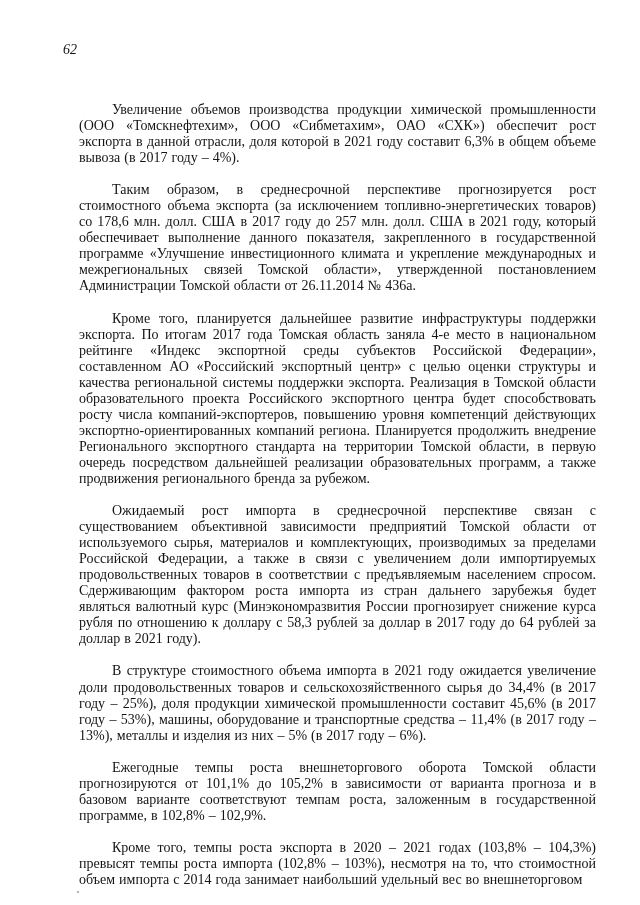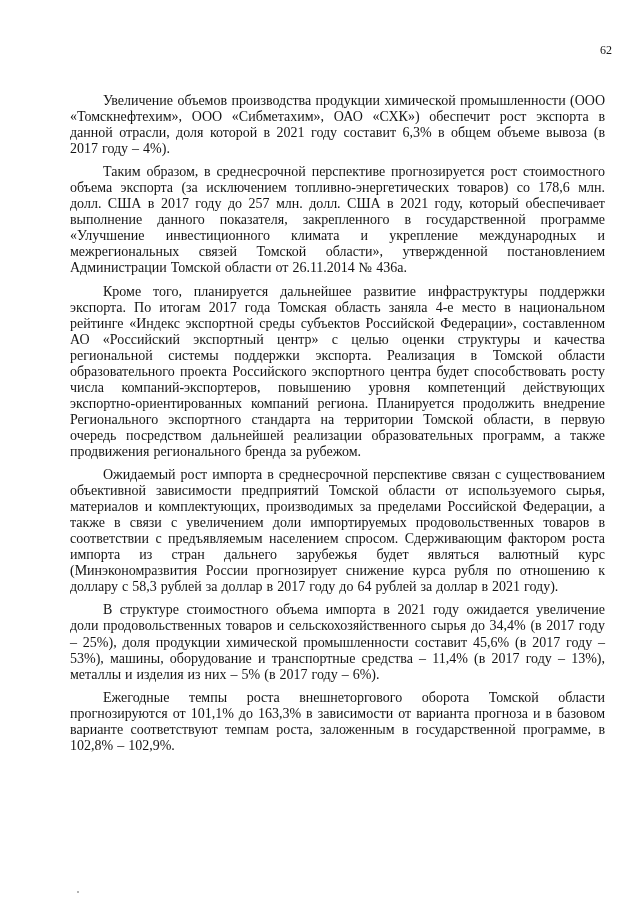--- a/index.html
+++ b/index.html
@@ -14,32 +14,33 @@
     background: #ffffff;
     overflow: hidden;
     font-family: "Liberation Serif", serif;
     color: #141414;
   }
   .pagenum {
     position: absolute;
     top: 42px;
     left: 63px;
     width: 549px;
-    text-align: right;
-    font-size: 12px;
+    text-align: left;
+    font-size: 14px;
     line-height: 16px;
+    font-style: italic;
   }
   .content {
     position: absolute;
     top: 86px;
     left: 63px;
     width: 549px;
   }
   .content p {
-    margin: 7px;
+    margin: 16px;
     padding: 0;
     font-size: 14px;
     line-height: 16.05px;
     text-indent: 33px;
     text-align: justify;
     text-align-last: left;
     hyphens: none;
     word-spacing: 0.5px;
   }
   .speck {
@@ -57,17 +58,18 @@
 
 <div class="page">
   <div class="pagenum">62</div>
 
   <div class="content">
     <p>Увеличение объемов производства продукции химической промышленности (ООО «Томскнефтехим», ООО «Сибметахим», ОАО «СХК») обеспечит рост экспорта в данной отрасли, доля которой в 2021 году составит 6,3% в общем объеме вывоза (в 2017 году – 4%).</p>
     <p>Таким образом, в среднесрочной перспективе прогнозируется рост стоимостного объема экспорта (за исключением топливно-энергетических товаров) со 178,6 млн. долл. США в 2017 году до 257 млн. долл. США в 2021 году, который обеспечивает выполнение данного показателя, закрепленного в государственной программе «Улучшение инвестиционного климата и укрепление международных и межрегиональных связей Томской области», утвержденной постановлением Администрации Томской области от 26.11.2014 № 436а.</p>
     <p>Кроме того, планируется дальнейшее развитие инфраструктуры поддержки экспорта. По итогам 2017 года Томская область заняла 4-е место в национальном рейтинге «Индекс экспортной среды субъектов Российской Федерации», составленном АО «Российский экспортный центр» с целью оценки структуры и качества региональной системы поддержки экспорта. Реализация в Томской области образовательного проекта Российского экспортного центра будет способствовать росту числа компаний-экспортеров, повышению уровня компетенций действующих экспортно-ориентированных компаний региона. Планируется продолжить внедрение Регионального экспортного стандарта на территории Томской области, в первую очередь посредством дальнейшей реализации образовательных программ, а также продвижения регионального бренда за рубежом.</p>
     <p>Ожидаемый рост импорта в среднесрочной перспективе связан с существованием объективной зависимости предприятий Томской области от используемого сырья, материалов и комплектующих, производимых за пределами Российской Федерации, а также в связи с увеличением доли импортируемых продовольственных товаров в соответствии с предъявляемым населением спросом. Сдерживающим фактором роста импорта из стран дальнего зарубежья будет являться валютный курс (Минэкономразвития России прогнозирует снижение курса рубля по отношению к доллару с 58,3 рублей за доллар в 2017 году до 64 рублей за доллар в 2021 году).</p>
     <p>В структуре стоимостного объема импорта в 2021 году ожидается увеличение доли продовольственных товаров и сельскохозяйственного сырья до 34,4% (в 2017 году – 25%), доля продукции химической промышленности составит 45,6% (в 2017 году – 53%), машины, оборудование и транспортные средства – 11,4% (в 2017 году – 13%), металлы и изделия из них – 5% (в 2017 году – 6%).</p>
-    <p>Ежегодные темпы роста внешнеторгового оборота Томской области прогнозируются от 101,1% до 163,3% в зависимости от варианта прогноза и в базовом варианте соответствуют темпам роста, заложенным в государственной программе, в 102,8% – 102,9%.</p>
+    <p>Ежегодные темпы роста внешнеторгового оборота Томской области прогнозируются от 101,1% до 105,2% в зависимости от варианта прогноза и в базовом варианте соответствуют темпам роста, заложенным в государственной программе, в 102,8% – 102,9%.</p>
+    <p>Кроме того, темпы роста экспорта в 2020 – 2021 годах (103,8% – 104,3%) превысят темпы роста импорта (102,8% – 103%), несмотря на то, что стоимостной объем импорта с 2014 года занимает наибольший удельный вес во внешнеторговом</p>
   </div>
 
   <div class="speck"></div>
 </div>
 
 </body></html>

